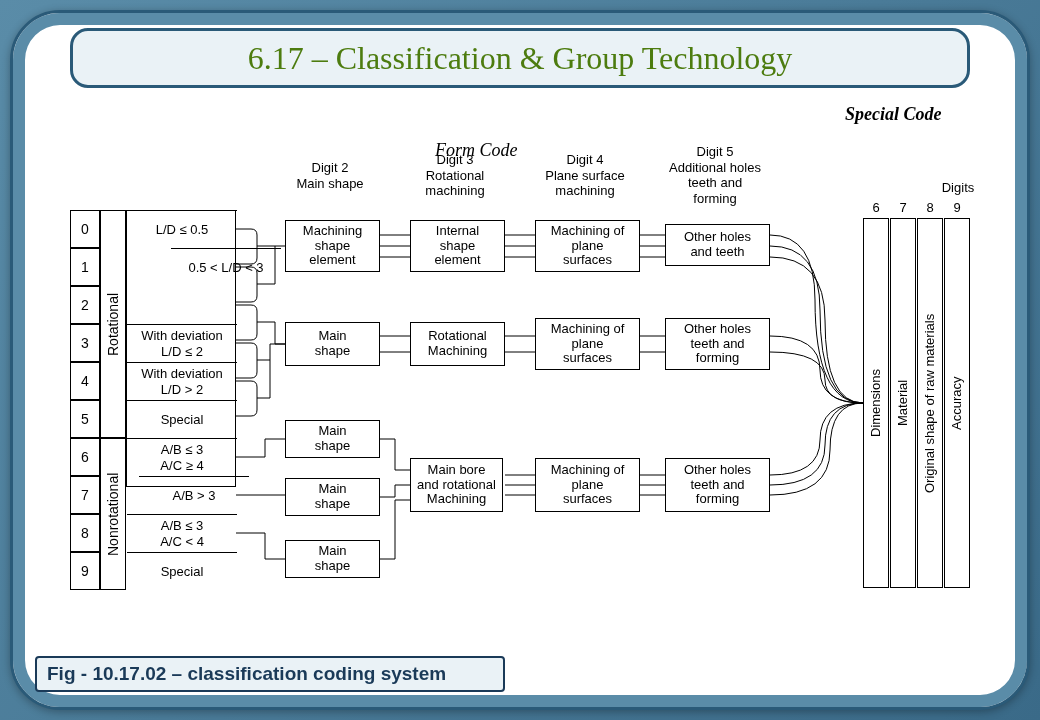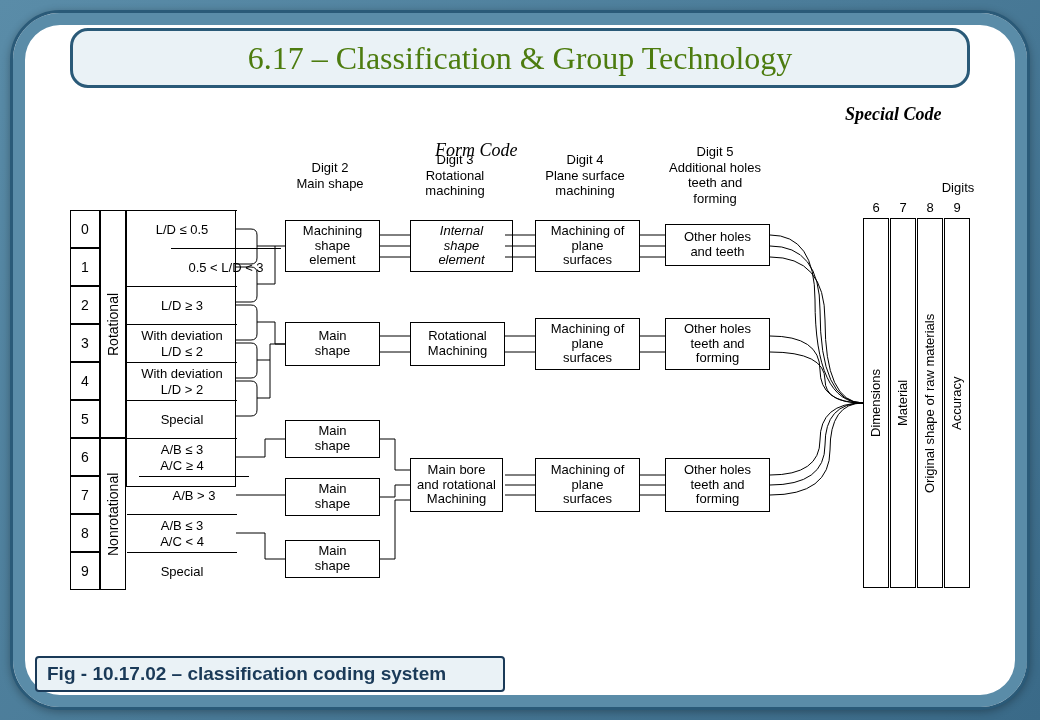--- a/index.html
+++ b/index.html
@@ -187,21 +187,20 @@
   <div class="digit-box" style="left:65px; top:110px; width:26px; height:228px;">
     <div class="rot-label" style="height:100%;">Rotational</div>
   </div>
   <div class="digit-box" style="left:65px; top:338px; width:26px; height:152px;">
     <div class="rot-label" style="height:100%;">Nonrotational</div>
   </div>
 
   <div style="position:absolute; left:91px; top:110px; width:110px; height:277px; border:1px solid #000; border-top:none;">
     <div class="partdesc" style="left:0; top:0; width:110px; height:38px;">L/D ≤ 0.5</div>
     <div class="partdesc" style="left:0; top:38px; width:110px; height:38px;margin-left:44px;">0.5 &lt; L/D &lt; 3</div>
-    <div class="partdesc" style="left:0; top:76px; width:110px; height:38px;">L/D ≥ 3</div>
     <div class="partdesc" style="left:0; top:114px; width:110px; height:38px; white-space:pre-line;">With deviation
 L/D ≤ 2</div>
     <div class="partdesc" style="left:0; top:152px; width:110px; height:38px; white-space:pre-line;">With deviation
 L/D &gt; 2</div>
     <div class="partdesc" style="left:0; top:190px; width:110px; height:38px;">Special</div>
     <div class="partdesc" style="left:0; top:228px; width:110px; height:38px; white-space:pre-line;">A/B ≤ 3
 A/C ≥ 4</div>
     <div class="partdesc" style="left:12px; top:266px; width:110px; height:38px;">A/B &gt; 3</div>
     <div class="partdesc" style="left:0; top:304px; width:110px; height:38px; white-space:pre-line;">A/B ≤ 3
 A/C &lt; 4</div>
@@ -213,21 +212,21 @@
 element</div>
   <div class="flow-box" style="left:250px; top:222px; width:95px; height:44px; white-space:pre-line;">Main
 shape</div>
   <div class="flow-box" style="left:250px; top:320px; width:95px; height:38px; white-space:pre-line;">Main
 shape</div>
   <div class="flow-box" style="left:250px; top:378px; width:95px; height:38px; white-space:pre-line;">Main
 shape</div>
   <div class="flow-box" style="left:250px; top:440px; width:95px; height:38px; white-space:pre-line;">Main
 shape</div>
 
-  <div class="flow-box" style="left:375px; top:120px; width:103px; height:52px; white-space:pre-line;font-style:italic;">Internal
+  <div class="flow-box" style="left:375px; top:120px; width:95px; height:52px; white-space:pre-line;">Internal
 shape
 element</div>
   <div class="flow-box" style="left:375px; top:222px; width:95px; height:44px; white-space:pre-line;">Rotational
 Machining</div>
   <div class="flow-box" style="left:375px; top:358px; width:93px; height:54px; white-space:pre-line;">Main bore
 and rotational
 Machining</div>
 
   <div class="flow-box" style="left:500px; top:120px; width:105px; height:52px; white-space:pre-line;">Machining of
 plane

